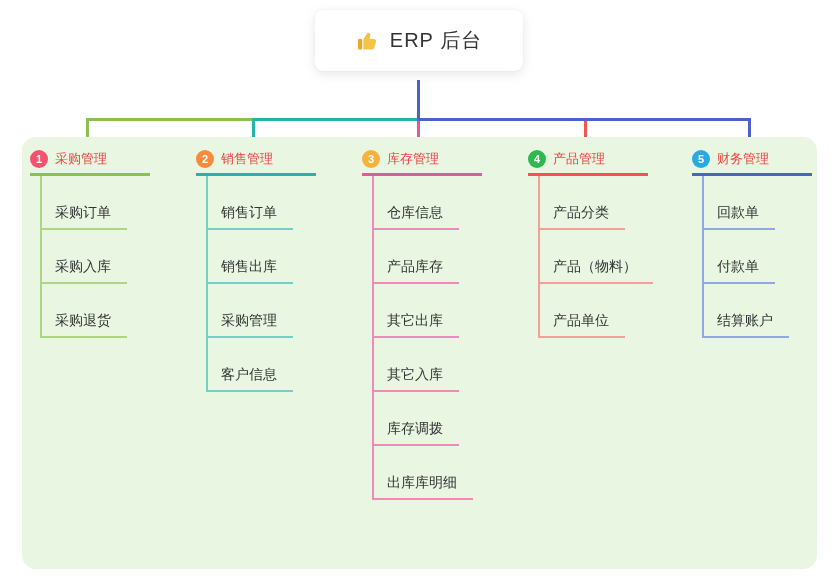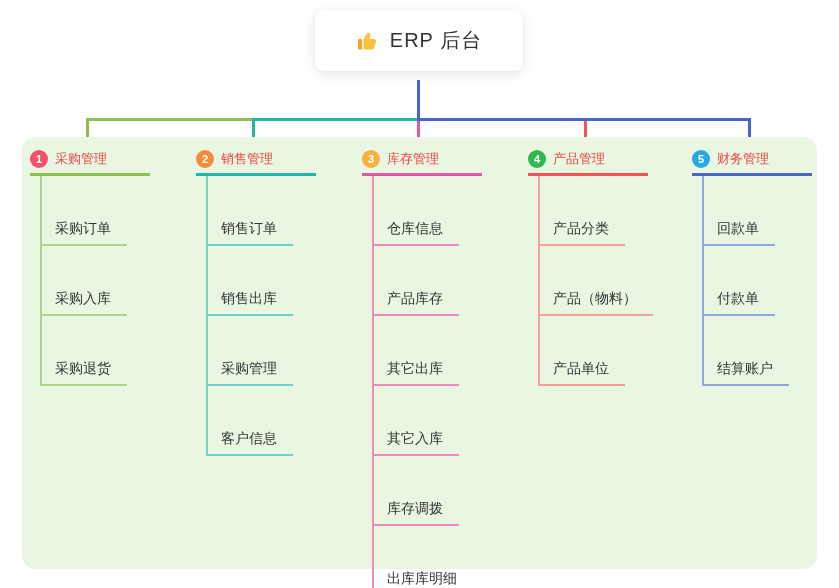--- a/index.html
+++ b/index.html
@@ -39,21 +39,21 @@
     display:flex; align-items:center; gap:7px; width:120px; box-sizing:border-box;
     padding-bottom:5px; border-bottom:3px solid var(--main); cursor:default;
   }
   .badge {
     width:18px; height:18px; border-radius:50%; background:var(--badge);
     color:#fff; font-size:11px; font-weight:bold; flex:0 0 18px;
     display:flex; align-items:center; justify-content:center;
   }
   .branch-title { font-size:13px; color:#ef4444; font-weight:500; white-space:nowrap; }
   .branch-items { margin-left:10px; border-left:2px solid var(--light); }
-  .item { height:70px; display:flex; align-items:flex-end; }
+  .item { height:54px; display:flex; align-items:flex-end; }
   .item-label {
     display:inline-flex; border-bottom:2px solid var(--light);
     padding:0 16px 6px 13px; font-size:14px; color:#333; white-space:nowrap;
   }
   .b1 { left:30px; }  .b2 { left:196px; } .b3 { left:362px; }
   .b4 { left:528px; } .b5 { left:692px; }
 </style>
 </head>
 <body>
 

